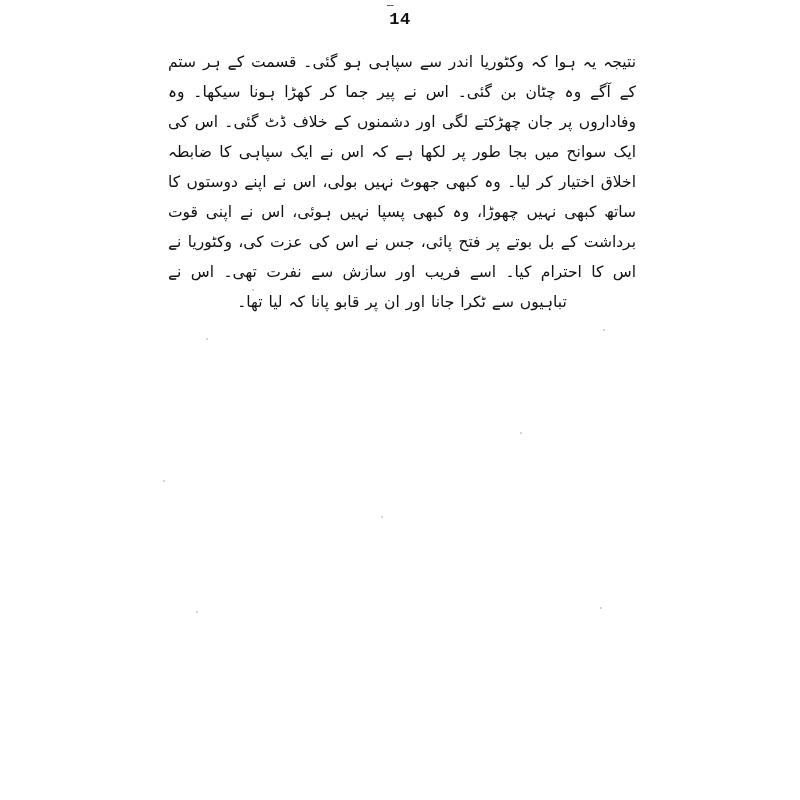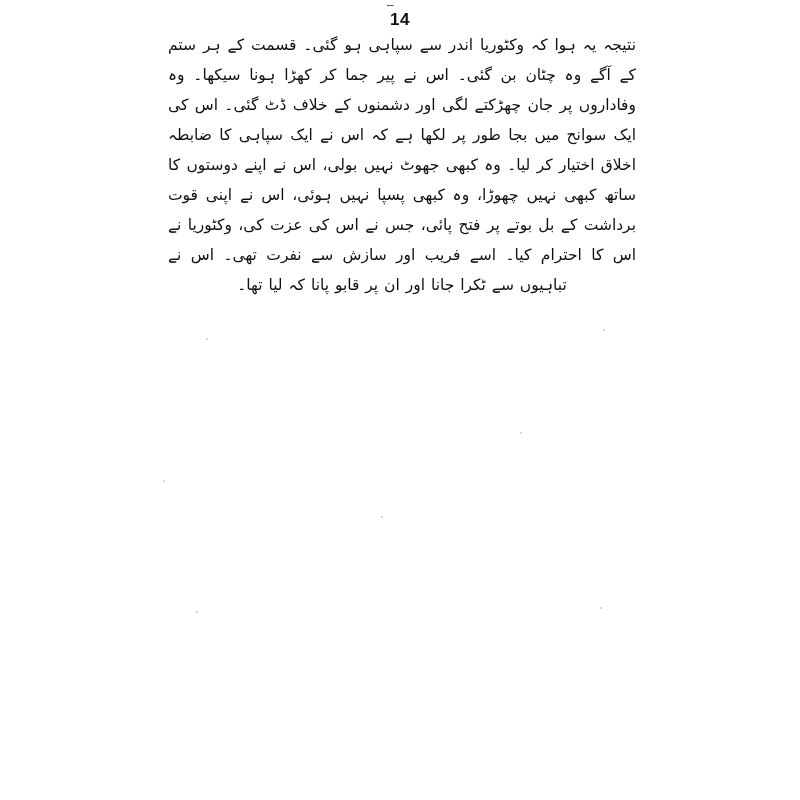--- a/index.html
+++ b/index.html
@@ -28,29 +28,29 @@
     text-align: left;
     overflow: hidden;
     opacity: 0.85;
   }
   .page-number {
     position: absolute;
     top: 10px;
     left: 0;
     width: 100%;
     text-align: center;
-    font-family: Liberation Sans, sans-serif;
+    font-family: Liberation Mono, monospace;
     font-size: 17px;
     font-weight: bold;
     color: #111111;
     letter-spacing: 0.5px;
   }
   .body-text {
     position: absolute;
-    top: 30px;
+    top: 47px;
     left: 168px;
     width: 468px;
     direction: rtl;
     text-align: justify;
     text-align-last: center;
     font-family: "DejaVu Sans", sans-serif;
     font-size: 15.5px;
     line-height: 30px;
     color: #111111;
     word-spacing: 1px;

